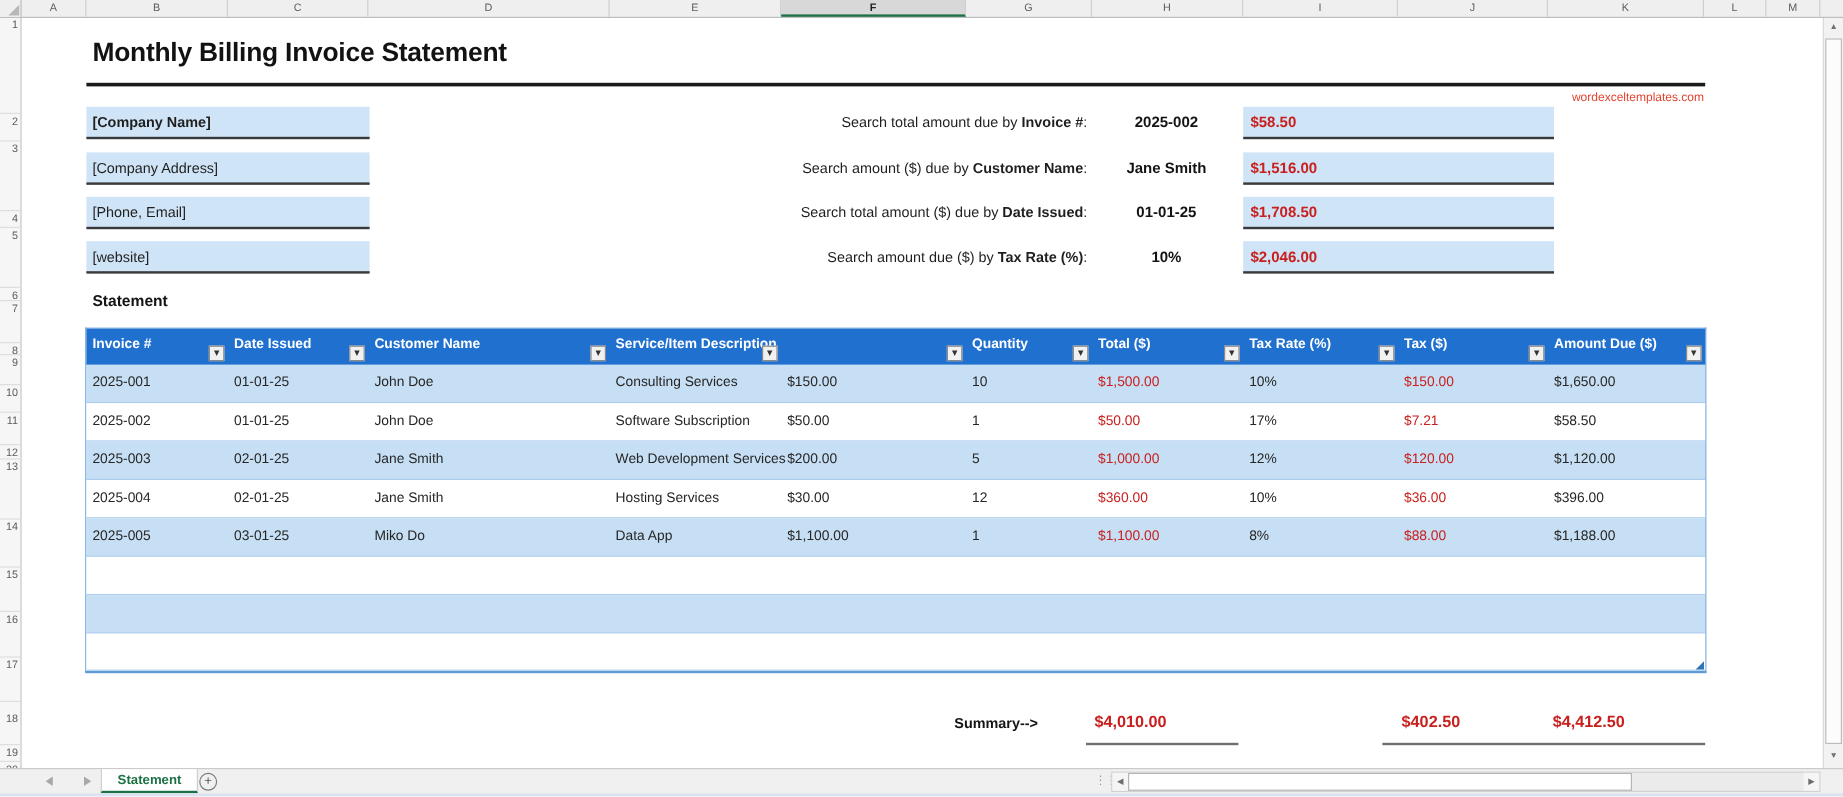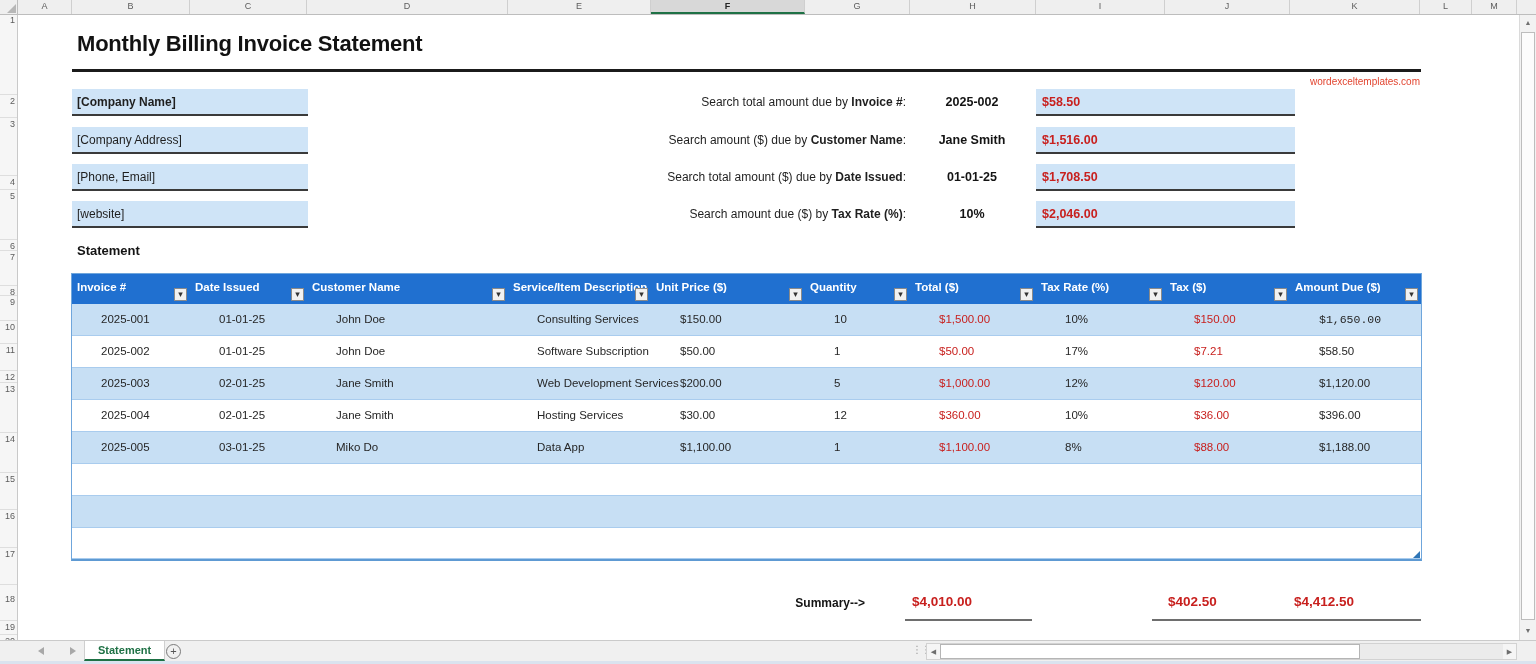--- a/index.html
+++ b/index.html
@@ -33,21 +33,21 @@
 
   .stmt-label{position:absolute;left:77px;top:243px;font-size:13px;font-weight:bold;color:#141414;}
 
   
   .tframe{position:absolute;left:71px;top:273px;width:1351px;height:288px;border:1px solid #6FA6DC;border-bottom:2px solid #5E9AD3;}
   .thead{position:absolute;left:72px;top:274px;width:1349px;height:30px;}
   .thcell{position:absolute;top:0;height:30px;color:#fff;font-weight:bold;font-size:11.5px;padding:7px 0 0 5px;white-space:nowrap;overflow:hidden;}
   .filterbtn{position:absolute;top:14px;width:13px;height:13px;background:#F1F1F1;border:1px solid #8A8A8A;
              font-size:9px;line-height:11px;text-align:center;color:#333;cursor:pointer;}
   .trow{position:absolute;left:72px;width:1349px;height:32px;border-bottom:1px solid #A9CCEE;}
-  .tcell{position:absolute;top:0;height:32px;line-height:31px;font-size:11.5px;color:#262626;padding-left:5px;white-space:nowrap;margin-left:24px;}
+  .tcell{position:absolute;top:0;height:32px;line-height:31px;font-size:11.5px;color:#262626;padding-left:5px;white-space:nowrap;}
   .resize-handle{position:absolute;left:1413px;top:551px;width:0;height:0;border-left:7px solid transparent;border-bottom:7px solid #2E75B6;}
 
   
   .sum-label{position:absolute;left:565px;top:596px;width:300px;text-align:right;font-size:12px;font-weight:bold;color:#141414;}
   .sum-val{position:absolute;top:594px;font-size:13.5px;font-weight:bold;white-space:nowrap;}
   .sum-rule{position:absolute;top:619px;height:2px;background:#6e6e6e;}
 
   
   .vscroll{position:absolute;left:1519px;top:15px;width:17px;height:625px;background:#F2F2F2;border-left:1px solid #DADADA;}
   .vs-btn{position:absolute;left:0;width:16px;height:16px;font-size:7px;color:#707070;text-align:center;line-height:16px;cursor:pointer;}
@@ -165,21 +165,20 @@
   <div class="tframe"></div>
   <div class="thead" id="thead" style="background: rgb(32, 112, 208);">
       <div class="thcell" style="left: 0px; width: 118px;">Invoice #</div>
       <div class="filterbtn" style="left: 102px;">▾</div>
       <div class="thcell" style="left: 118px; width: 117px;">Date Issued</div>
       <div class="filterbtn" style="left: 219px;">▾</div>
       <div class="thcell" style="left: 235px; width: 201px;">Customer Name</div>
       <div class="filterbtn" style="left: 420px;">▾</div>
       <div class="thcell" style="left: 436px; width: 143px;">Service/Item Description</div>
       <div class="filterbtn" style="left: 563px;">▾</div>
-      <div class="thcell" style="left: 579px; width: 154px;">Unit Price ($)</div>
       <div class="filterbtn" style="left: 717px;">▾</div>
       <div class="thcell" style="left: 733px; width: 105px;">Quantity</div>
       <div class="filterbtn" style="left: 822px;">▾</div>
       <div class="thcell" style="left: 838px; width: 126px;">Total ($)</div>
       <div class="filterbtn" style="left: 948px;">▾</div>
       <div class="thcell" style="left: 964px; width: 129px;">Tax Rate (%)</div>
       <div class="filterbtn" style="left: 1077px;">▾</div>
       <div class="thcell" style="left: 1093px; width: 125px;">Tax ($)</div>
       <div class="filterbtn" style="left: 1202px;">▾</div>
       <div class="thcell" style="left: 1218px; width: 131px;">Amount Due ($)</div>
@@ -189,21 +188,21 @@
       <div class="trow" style="top: 304px; height: 32px; background: rgb(199, 223, 244);">
         <div class="tcell" style="left: 0px; width: 118px; line-height: 31px;">2025-001</div>
         <div class="tcell" style="left: 118px; width: 117px; line-height: 31px;">01-01-25</div>
         <div class="tcell" style="left: 235px; width: 201px; line-height: 31px;">John Doe</div>
         <div class="tcell" style="left: 436px; width: 143px; line-height: 31px;">Consulting Services</div>
         <div class="tcell" style="left: 579px; width: 154px; line-height: 31px;">$150.00</div>
         <div class="tcell" style="left: 733px; width: 105px; line-height: 31px;">10</div>
         <div class="tcell" style="left: 838px; width: 126px; line-height: 31px; color: rgb(200, 32, 30);">$1,500.00</div>
         <div class="tcell" style="left: 964px; width: 129px; line-height: 31px;">10%</div>
         <div class="tcell" style="left: 1093px; width: 125px; line-height: 31px; color: rgb(200, 32, 30);">$150.00</div>
-        <div class="tcell" style="left: 1218px; width: 131px; line-height: 31px; font-family: Liberation Mono, monospace;">$1,650.00</div>
+        <div class="tcell" style="left: 1218px; width: 131px; line-height: 31px;">$1,650.00</div>
       </div>
       <div class="trow" style="top: 336px; height: 32px; background: rgb(255, 255, 255);">
         <div class="tcell" style="left: 0px; width: 118px; line-height: 31px;">2025-002</div>
         <div class="tcell" style="left: 118px; width: 117px; line-height: 31px;">01-01-25</div>
         <div class="tcell" style="left: 235px; width: 201px; line-height: 31px;">John Doe</div>
         <div class="tcell" style="left: 436px; width: 143px; line-height: 31px;">Software Subscription</div>
         <div class="tcell" style="left: 579px; width: 154px; line-height: 31px;">$50.00</div>
         <div class="tcell" style="left: 733px; width: 105px; line-height: 31px;">1</div>
         <div class="tcell" style="left: 838px; width: 126px; line-height: 31px; color: rgb(200, 32, 30);">$50.00</div>
         <div class="tcell" style="left: 964px; width: 129px; line-height: 31px;">17%</div>

